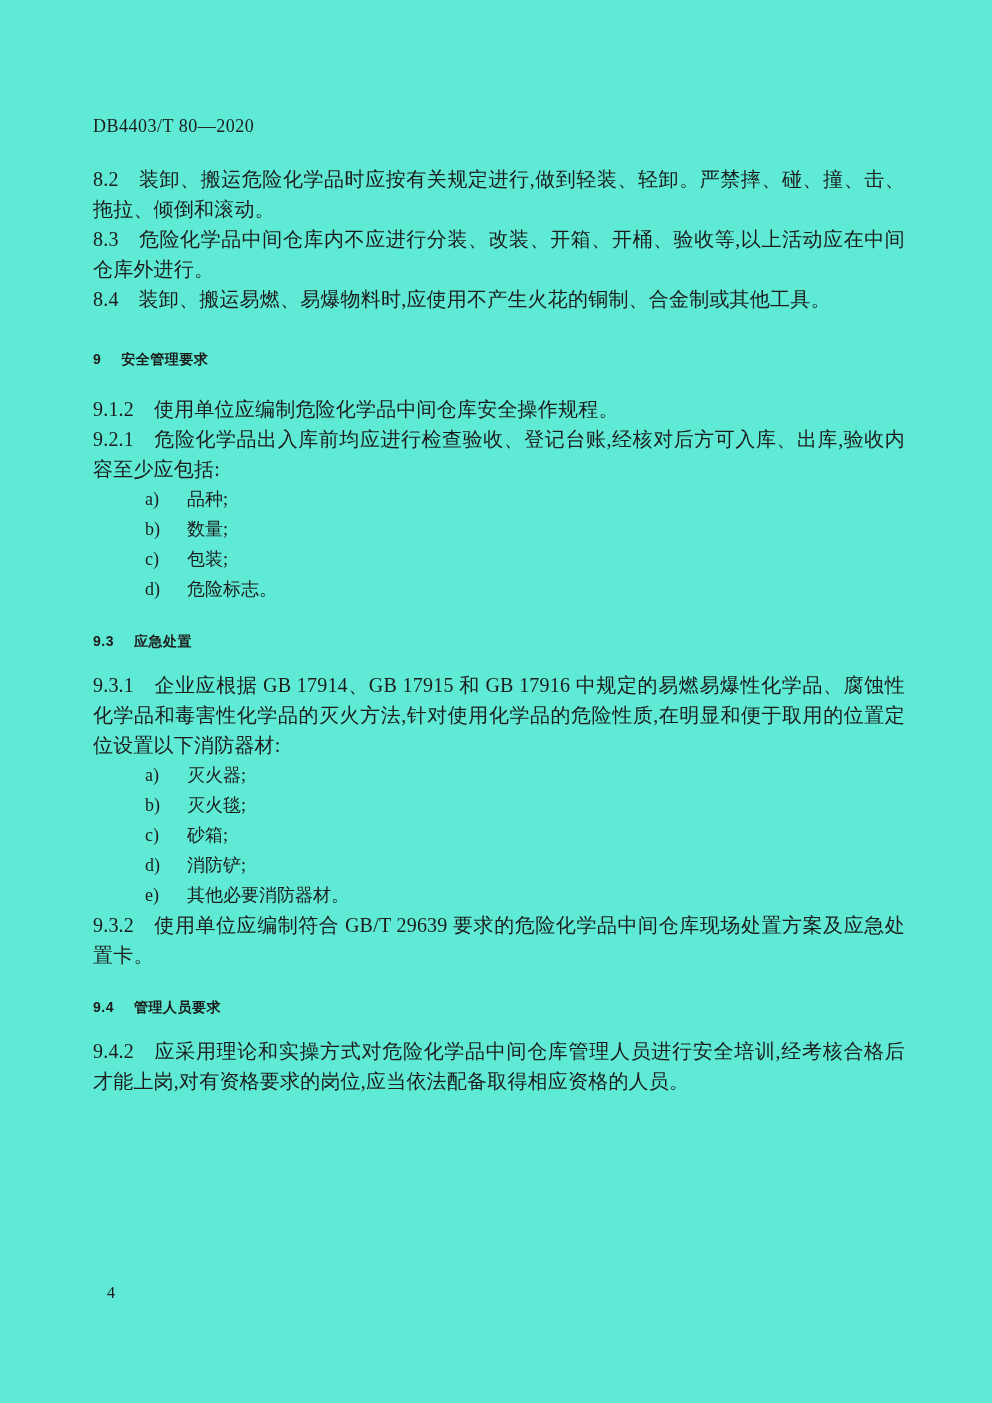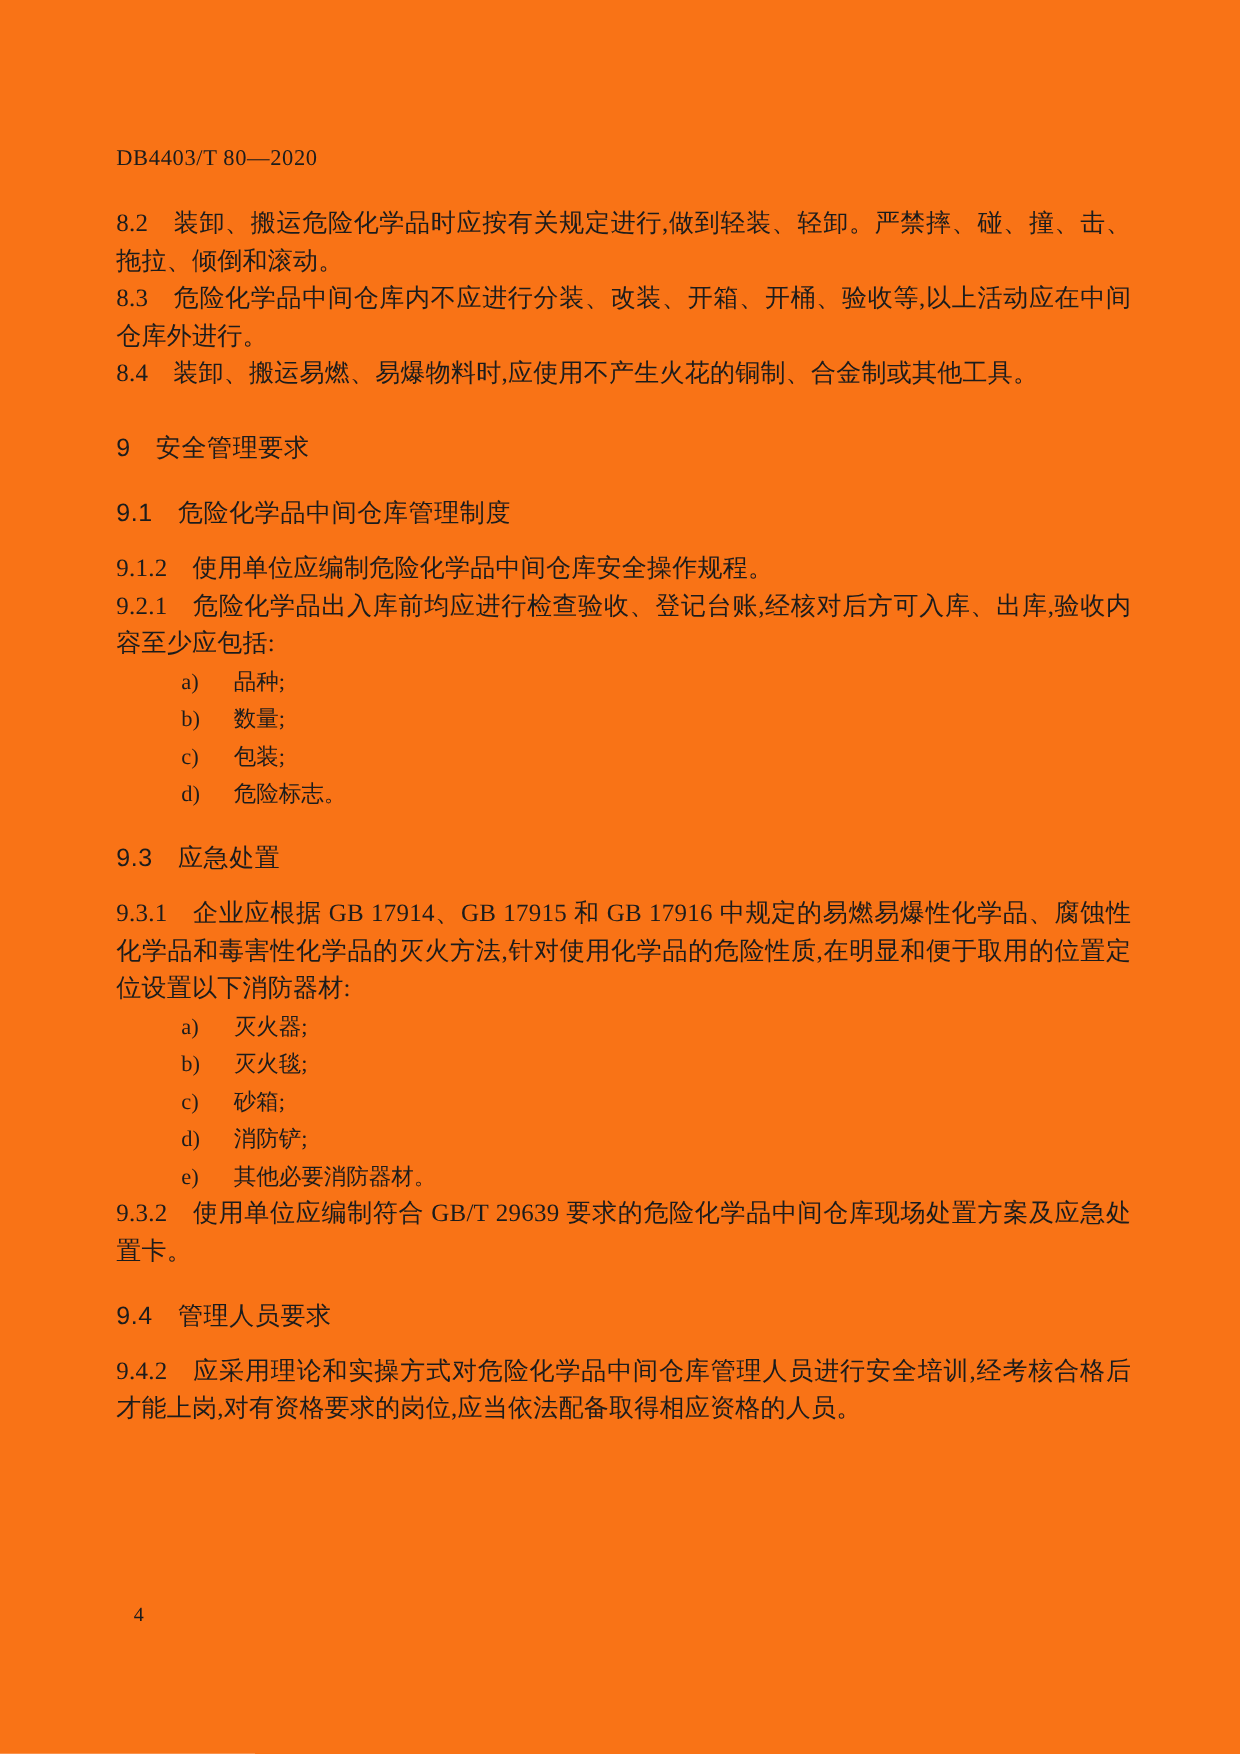--- a/index.html
+++ b/index.html
@@ -11,21 +11,21 @@
     width: 992px;
     height: 1403px;
     position: relative;
     overflow: hidden;
     font-family: "Liberation Serif", "DejaVu Serif", serif;
     color: #1c1c1c;
   }
   .page {
     position: absolute;
     inset: 0;
-    background: #f97316;
+    background: #5eead4;
   }
   .content {
     position: absolute;
     left: 93px;
     top: 112px;
     width: 812px;
   }
   .doc-header {
     font-size: 18px;
     line-height: 28px;
@@ -38,22 +38,22 @@
     line-height: 30px;
     text-align: justify;
     letter-spacing: 0.2px;
   }
   .num {
     padding-right: 20px;
     white-space: pre;
   }
   .heading {
     font-family: "Liberation Sans", "DejaVu Sans", sans-serif;
-    font-weight: normal;
-    font-size: 20px;
+    font-weight: bold;
+    font-size: 14px;
     line-height: 30px;
     letter-spacing: 0.5px;
   }
   .h1 { margin-top: 30px; margin-bottom: 20px; }
   .h2 { margin-top: 22px; margin-bottom: 14px; }
   .list { padding-left: 52px; }
   .list-row {
     display: flex;
     font-size: 18px;
     line-height: 30px;
@@ -74,21 +74,20 @@
 <body>
 
 <div class="page">
   <div class="content">
     <div class="doc-header">DB4403/T 80—2020</div>
     <div>
         <div class="para"><span class="num">8.2</span><span class="txt">装卸、搬运危险化学品时应按有关规定进行,做到轻装、轻卸。严禁摔、碰、撞、击、拖拉、倾倒和滚动。</span></div>
         <div class="para"><span class="num">8.3</span><span class="txt">危险化学品中间仓库内不应进行分装、改装、开箱、开桶、验收等,以上活动应在中间仓库外进行。</span></div>
         <div class="para"><span class="num">8.4</span><span class="txt">装卸、搬运易燃、易爆物料时,应使用不产生火花的铜制、合金制或其他工具。</span></div>
         <div class="heading h1"><span class="num">9</span><span class="txt">安全管理要求</span></div>
-        <div class="heading h2"><span class="num">9.1</span><span class="txt">危险化学品中间仓库管理制度</span></div>
         <div class="para"><span class="num">9.1.2</span><span class="txt">使用单位应编制危险化学品中间仓库安全操作规程。</span></div>
         <div class="para"><span class="num">9.2.1</span><span class="txt">危险化学品出入库前均应进行检查验收、登记台账,经核对后方可入库、出库,验收内容至少应包括:</span></div>
         <div class="list">
           <div class="list-row">
             <span class="list-label">a)</span>
             <span class="list-text">品种;</span>
           </div>
           <div class="list-row">
             <span class="list-label">b)</span>
             <span class="list-text">数量;</span>

